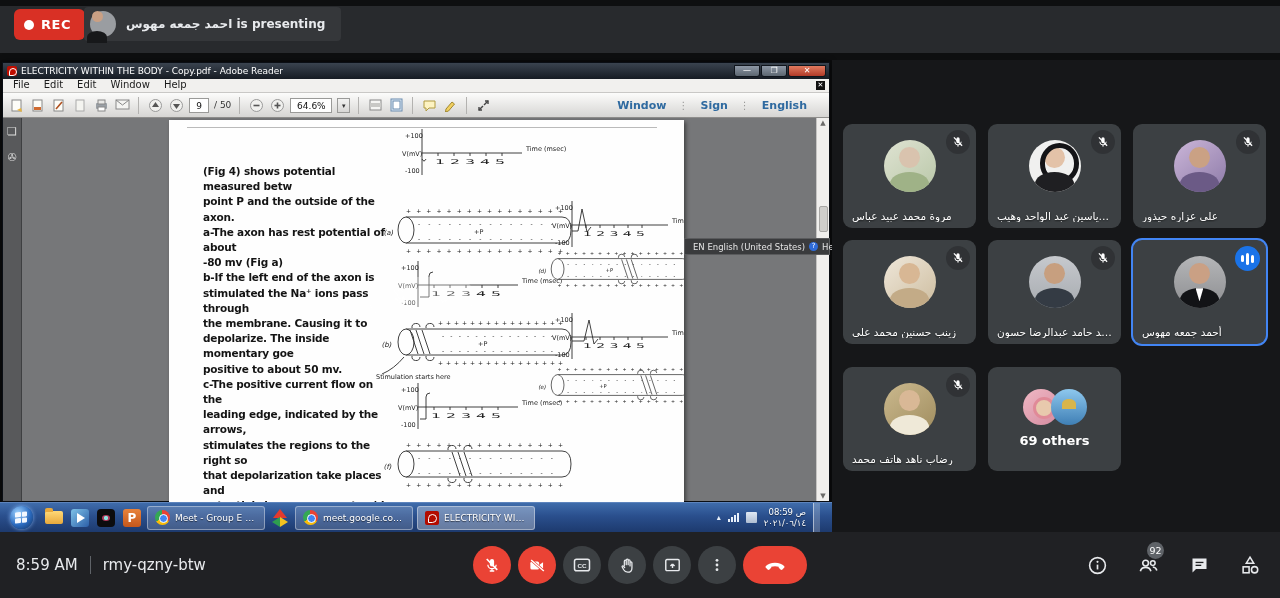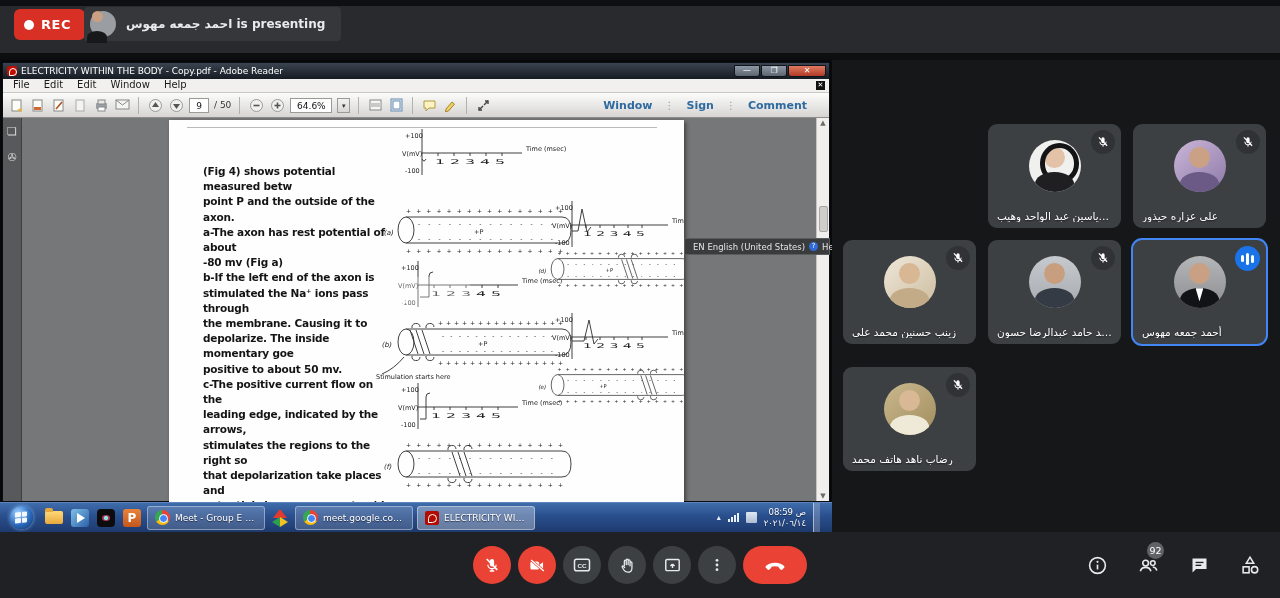--- a/index.html
+++ b/index.html
@@ -335,21 +335,21 @@
             <path d="M2 8 v3 h3 M11 5 V2 H8" fill="none" stroke="#444" stroke-width="1.4"></path>
             <line x1="2" y1="11" x2="6" y2="7" stroke="#444" stroke-width="1.4"></line>
             <line x1="11" y1="2" x2="7" y2="6" stroke="#444" stroke-width="1.4"></line>
           </svg>
         </span>
       <span class="tb-right">
         <span class="tb-link">Window</span>
         <span class="dotsep">⋮</span>
         <span class="tb-link">Sign</span>
         <span class="dotsep">⋮</span>
-        <span class="tb-link">Comment</span>
+        <span class="tb-link">English</span>
       </span>
     </div>
 
     <div class="docarea">
       <div class="sidebar">
         <span class="sideicon">❏</span>
         <span class="sideicon">✇</span>
       </div>
       <div class="scrollbar">
         <span class="sb-arrow">▲</span>
@@ -631,113 +631,139 @@
         <span>٢٠٢١/٠٦/١٤</span>
       </span>
       <span class="showdesk"></span>
     </span>
   </div>
 </div>
 
 <div class="region-right"></div>
 <div class="grid">
 
-
-  <div class="tile" style="left:145px;top:0">
-    <span class="av av1">
+  <div class="tile" style="left:0;top:0">
+    <span class="av av0">
         <span class="hd"></span>
         <span class="bd"></span>
       </span>
     <span class="mutechip">
       <svg width="14" height="14" viewBox="0 0 24 24">
           <rect x="9.2" y="4" width="5.6" height="10" rx="2.8" fill="#fff"></rect>
           <path d="M6.5 11.5a5.5 5.5 0 0 0 11 0M12 17v3" stroke="#fff" stroke-width="1.7" fill="none"></path>
           <line x1="5" y1="4" x2="19" y2="18.5" stroke="#fff" stroke-width="2.2"></line>
         </svg>
       </span>
-    <span class="name">تبارك ياسين عبد الواحد وهيب</span>
-  </div>
-
-  <div class="tile" style="left:290px;top:0">
-    <span class="av av2">
+    <span class="name">مروة محمد عبيد عباس</span>
+  </div>
+
+  <div class="tile" style="left:145px;top:0">
+    <span class="av av1">
         <span class="hd"></span>
         <span class="bd"></span>
       </span>
     <span class="mutechip">
       <svg width="14" height="14" viewBox="0 0 24 24">
           <rect x="9.2" y="4" width="5.6" height="10" rx="2.8" fill="#fff"></rect>
           <path d="M6.5 11.5a5.5 5.5 0 0 0 11 0M12 17v3" stroke="#fff" stroke-width="1.7" fill="none"></path>
           <line x1="5" y1="4" x2="19" y2="18.5" stroke="#fff" stroke-width="2.2"></line>
         </svg>
       </span>
-    <span class="name">علي عزاره حيذور</span>
-  </div>
-
-  <div class="tile" style="left:0;top:116px">
-    <span class="av av3">
+    <span class="name">تبارك ياسين عبد الواحد وهيب</span>
+  </div>
+
+  <div class="tile" style="left:290px;top:0">
+    <span class="av av2">
         <span class="hd"></span>
         <span class="bd"></span>
       </span>
     <span class="mutechip">
       <svg width="14" height="14" viewBox="0 0 24 24">
           <rect x="9.2" y="4" width="5.6" height="10" rx="2.8" fill="#fff"></rect>
           <path d="M6.5 11.5a5.5 5.5 0 0 0 11 0M12 17v3" stroke="#fff" stroke-width="1.7" fill="none"></path>
           <line x1="5" y1="4" x2="19" y2="18.5" stroke="#fff" stroke-width="2.2"></line>
         </svg>
       </span>
-    <span class="name">زينب حسنين محمد علي</span>
-  </div>
-
-  <div class="tile" style="left:145px;top:116px">
-    <span class="av av4">
+    <span class="name">علي عزاره حيذور</span>
+  </div>
+
+  <div class="tile" style="left:0;top:116px">
+    <span class="av av3">
         <span class="hd"></span>
         <span class="bd"></span>
       </span>
     <span class="mutechip">
       <svg width="14" height="14" viewBox="0 0 24 24">
           <rect x="9.2" y="4" width="5.6" height="10" rx="2.8" fill="#fff"></rect>
           <path d="M6.5 11.5a5.5 5.5 0 0 0 11 0M12 17v3" stroke="#fff" stroke-width="1.7" fill="none"></path>
           <line x1="5" y1="4" x2="19" y2="18.5" stroke="#fff" stroke-width="2.2"></line>
         </svg>
       </span>
-    <span class="name">أحمد حامد عبدالرضا حسون</span>
-  </div>
-
-  <div class="tile" style="left:0;top:243px">
-    <span class="av av6">
+    <span class="name">زينب حسنين محمد علي</span>
+  </div>
+
+  <div class="tile" style="left:145px;top:116px">
+    <span class="av av4">
         <span class="hd"></span>
         <span class="bd"></span>
       </span>
     <span class="mutechip">
       <svg width="14" height="14" viewBox="0 0 24 24">
           <rect x="9.2" y="4" width="5.6" height="10" rx="2.8" fill="#fff"></rect>
           <path d="M6.5 11.5a5.5 5.5 0 0 0 11 0M12 17v3" stroke="#fff" stroke-width="1.7" fill="none"></path>
           <line x1="5" y1="4" x2="19" y2="18.5" stroke="#fff" stroke-width="2.2"></line>
         </svg>
       </span>
+    <span class="name">أحمد حامد عبدالرضا حسون</span>
+  </div>
+
+  <div class="tile" style="left:0;top:243px">
+    <span class="av av6">
+        <span class="hd"></span>
+        <span class="bd"></span>
+      </span>
+    <span class="mutechip">
+      <svg width="14" height="14" viewBox="0 0 24 24">
+          <rect x="9.2" y="4" width="5.6" height="10" rx="2.8" fill="#fff"></rect>
+          <path d="M6.5 11.5a5.5 5.5 0 0 0 11 0M12 17v3" stroke="#fff" stroke-width="1.7" fill="none"></path>
+          <line x1="5" y1="4" x2="19" y2="18.5" stroke="#fff" stroke-width="2.2"></line>
+        </svg>
+      </span>
     <span class="name">رضاب ناهد هاتف محمد</span>
   </div>
 
   <div class="tile active" style="left:290px;top:116px">
     <span class="av av5">
         <span class="hd"></span>
         <span class="bd"></span>
       </span>
     <span class="speakchip">
       <i style="height:7px"></i>
         <i style="height:12px"></i>
         <i style="height:8px"></i>
       </span>
     <span class="name">أحمد جمعه مهوس</span>
   </div>
 
+  <div class="tile" style="left:145px;top:243px">
+    <span class="others-avs">
+      <span class="oa oa1"></span>
+      <span class="oa oa2"></span>
+    </span>
+    <span class="others-label">69 others</span>
+  </div>
 
 </div>
 
 <div class="footer">
+  <div class="foot-left">
+    <span class="foot-time">8:59 AM</span>
+    <span class="foot-sep"></span>
+    <span class="foot-code">rmy-qzny-btw</span>
+  </div>
 
   <div class="controls">
     <button class="cbtn red">
       <svg width="18" height="18" viewBox="0 0 24 24">
           <rect x="9.2" y="4" width="5.6" height="10" rx="2.8" fill="#fff"></rect>
           <path d="M6.5 11.5a5.5 5.5 0 0 0 11 0M12 17v3M9 20h6" stroke="#fff" stroke-width="1.7" fill="none"></path>
           <line x1="5" y1="4" x2="19" y2="18.5" stroke="#fff" stroke-width="2.2"></line>
         </svg>
     </button>
     <button class="cbtn red">

